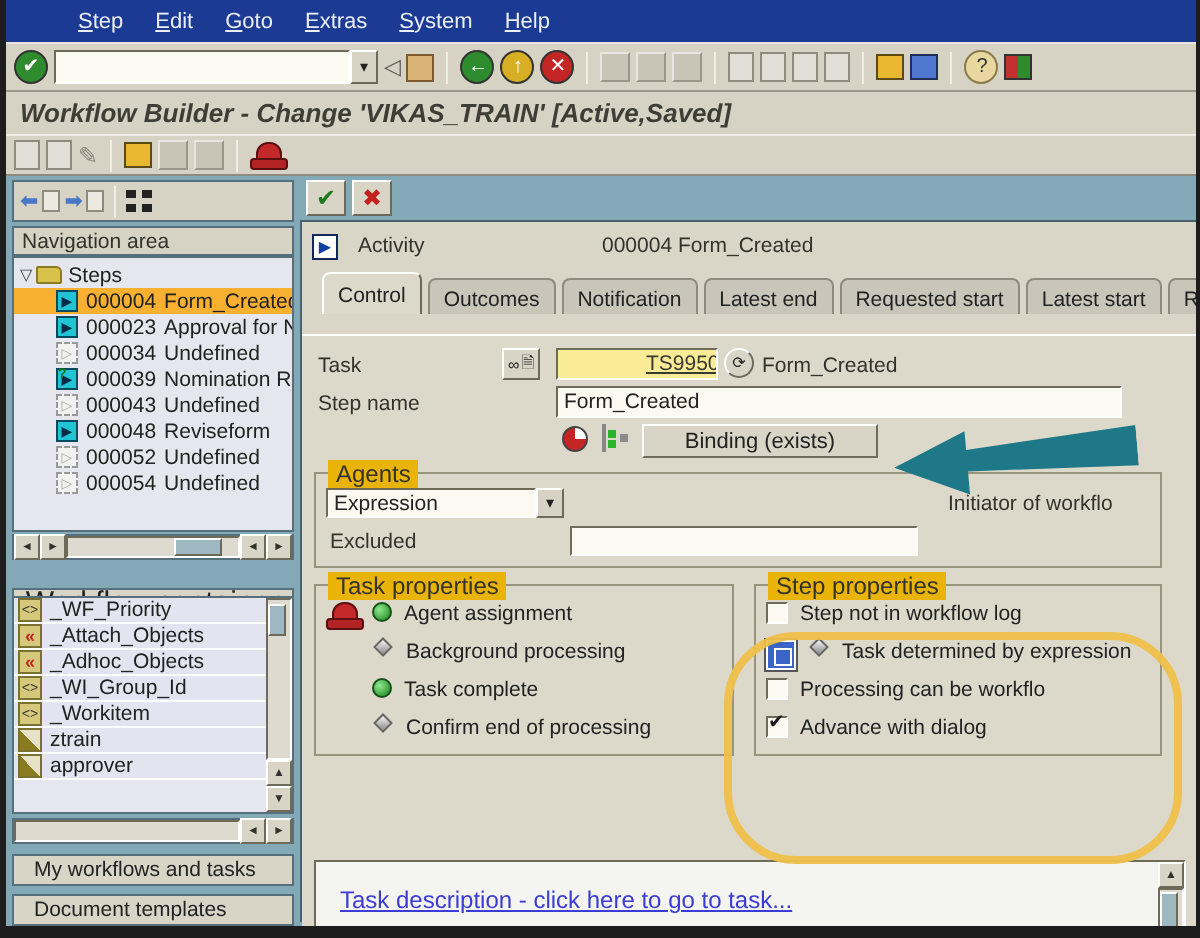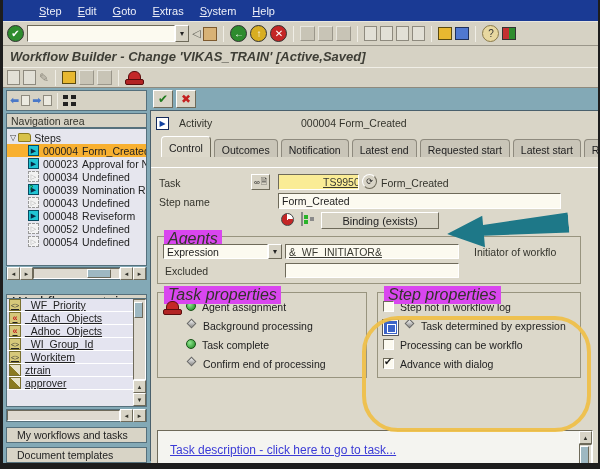--- a/index.html
+++ b/index.html
@@ -77,21 +77,21 @@
   .sicon.conditional { background:#20C4D4; border:1px solid #084A60; color:#062A46; }
   .sicon.conditional::before { content:"?"; position:absolute; left:0px; top:-1px; color:#0A7A1A; font-size:7px; font-weight:bold; }
   .sid { margin-right:4px; }
   .hscroll { display:flex; align-items:center; background:#CECABC; }
   .hs1 { top:267px; height:13px; }
   .track { flex:1; height:100%; background:#DEDAD0; border:1px solid; border-color:#6E6A5A #FFF #FFF #6E6A5A; position:relative; }
   .thumb { position:absolute; top:0; height:9px; background:#9EB8C2; border:1px solid; border-color:#FFF #6E6A5A #6E6A5A #FFF; }
   .sa { width:13px; height:13px; flex:none; }
   .wcheader { top:294px; height:15px; font-size:15px; }
   .wclist { top:298px; height:109px; background:#E6E6EE; overflow:hidden; display:flex; }
-  .wcrows { flex:1;text-decoration:underline; }
+  .wcrows { flex:1; }
   .wcrow { display:flex; align-items:center; height:13px; border-bottom:1px solid #FFF; padding-left:2px;
            background:#E4E4F0; white-space:nowrap; font-size:10.5px; }
   .cicon { width:12px; height:12px; margin-right:4px; flex:none; background:#D6C87A; border:1px solid #7A7030;
            display:inline-flex; align-items:center; justify-content:center; font-size:7px; color:#333; }
   .cicon.multi { color:#C42020; font-weight:bold; font-size:9px; }
   .cicon.object { background:linear-gradient(45deg,#8A7A20 50%,#E6E2C8 50%); }
   .vscol { width:13px; flex:none; background:#CECABC; display:flex; flex-direction:column; }
   .vtrack { flex:1; background:#DEDAD0; border:1px solid; border-color:#6E6A5A #FFF #FFF #6E6A5A; position:relative; }
   .vthumb { position:absolute; left:0; width:9px; background:#9EB8C2; border:1px solid; border-color:#FFF #6E6A5A #6E6A5A #FFF; }
   .hs2 { top:409px; height:13px; }
@@ -118,21 +118,21 @@
   .yellow { background:#FAEC96;padding-left:44px; }
   .tval { text-decoration:underline; color:#3A3A32; }
   .iconbtn { position:absolute; height:16px; display:flex; align-items:center; gap:1px; padding:0 2px; font-size:8px; }
   .roundbtn { position:absolute; width:15px; height:15px; border-radius:50%; font-size:8px; }
   .pie { width:13px; height:13px; border-radius:50%; border:1px solid #444;
          background:conic-gradient(#FFF 0 25%, #C42626 25% 100%); }
   .bindicon { width:13px; height:13px; position:relative; background:#ECEAE0; border:1px solid #888; }
   .bindicon::before { content:""; position:absolute; width:4px; height:4px; background:#2AB42A; left:2px; top:2px;
                       box-shadow:0 5px 0 #2AB42A, 6px 2px 0 #8A8A8A; }
   .groupbox { position:absolute; border:1px solid #98947F; }
-  .gtitle { position:absolute; top:-7px; left:6px; background:#d946ef; padding:0 4px; font-size:16px; color:#33332B;font-style:italic; }
+  .gtitle { position:absolute; top:-7px; left:6px; background:#eab308; padding:0 4px; font-size:12px; color:#33332B; }
   .prow { display:flex; align-items:flex-start; gap:6px; height:19px; padding-left:5px; font-size:10.5px; }
   .led { width:10px; height:10px; border-radius:50%; flex:none;
          background:radial-gradient(circle at 35% 35%, #90E890, #18821A); border:1px solid #145214; }
   .diamond { width:7px; height:7px; flex:none; background:linear-gradient(135deg,#F6F6F6,#8A8A8A);
              border:1px solid #666; transform:rotate(45deg); margin:0 2px; } .spacer17 { width:17px; flex:none; }
   .blueico { width:15px; height:15px; flex:none; background:#3C64C8; border:1px solid #FFF; outline:1px solid #56565A; position:relative; }
   .blueico::after { content:""; position:absolute; left:3px; top:3px; width:7px; height:7px; border:1px solid #FFF; }
   .cb { width:11px; height:11px; flex:none; background:#FCFAF0; border:1px solid; border-color:#6E6A5A #FFF #FFF #6E6A5A; position:relative; }
   .cb.checked::after { content:"✔"; position:absolute; top:-3px; left:0px; font-size:10px; color:#1A1A1A; }
   .arrow-annot { position:absolute; left:296px; top:44px; width:122px; height:36px; background:#1E7888;
@@ -403,23 +403,20 @@
         <span>Binding (exists)</span>
       </span>
 
       
       <div class="groupbox" style="left:6px;top:68px;width:424px;height:48px;">
         <span class="gtitle">Agents</span>
         <span class="field sunken" style="left:5px;top:7px;width:105px;height:15px;">
           <span>Expression</span>
         </span>
         <span class="cmddrop abs" style="left:110px;top:7px;height:15px;">▾</span>
-        <span class="field sunken" style="left:127px;top:7px;width:174px;height:15px;">
-          <span class="tval">&amp;_WF_INITIATOR&amp;</span>
-        </span>
         <span class="flabel" style="left:316px;top:9px;">Initiator of workflo</span>
         <span class="flabel" style="left:7px;top:28px;">Excluded</span>
         <span class="field sunken" style="left:127px;top:26px;width:174px;height:15px;">
           <span></span>
         </span>
       </div>
 
       
       <div class="groupbox" style="left:6px;top:124px;width:210px;height:86px;padding-top:8px;">
         <span class="gtitle">Task properties</span>

